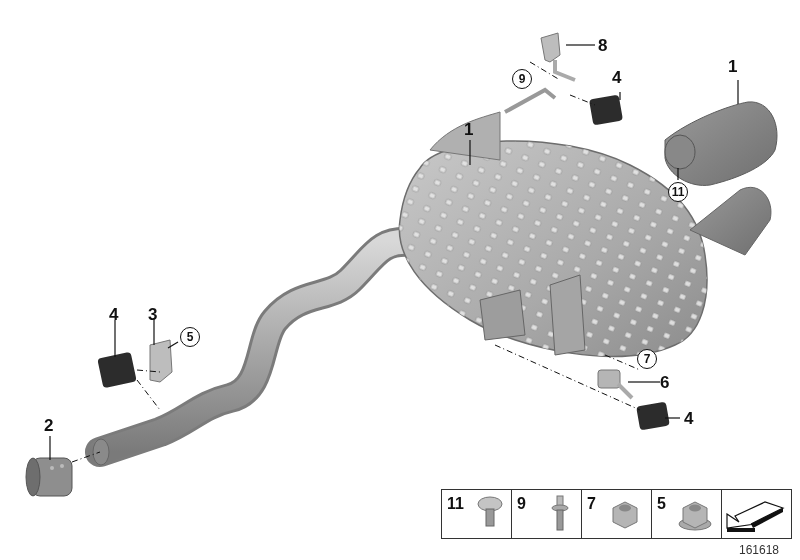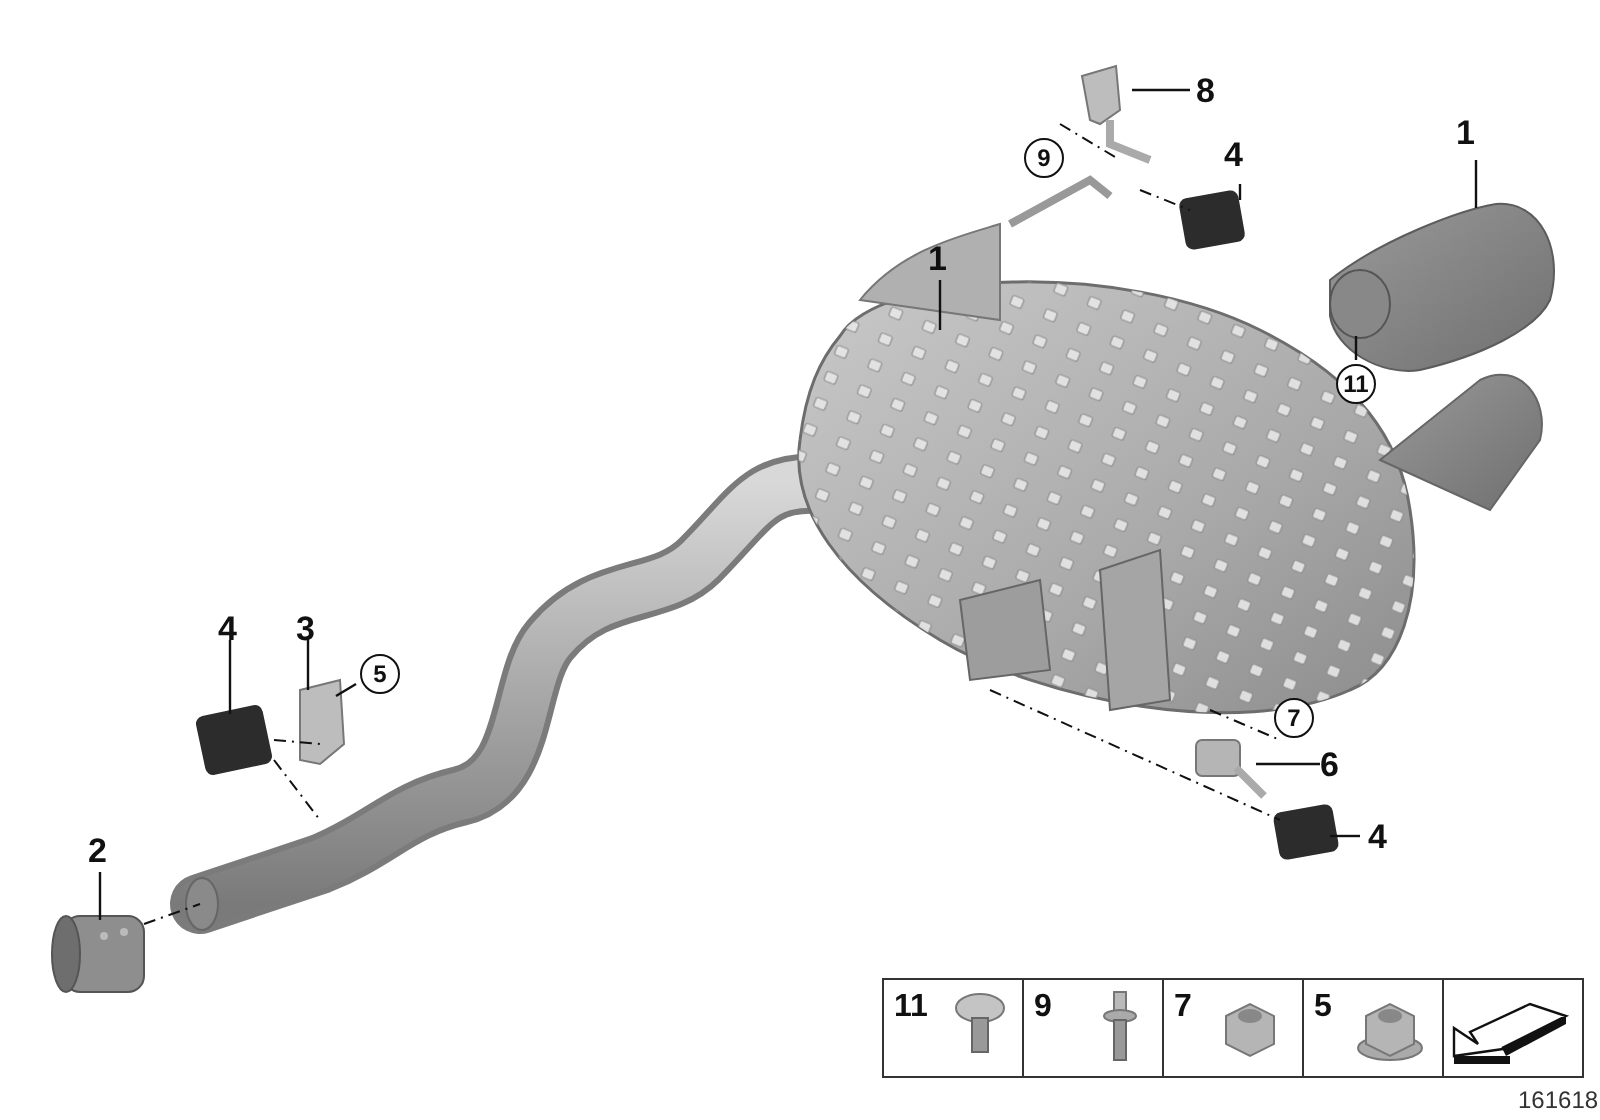--- a/index.html
+++ b/index.html
@@ -5,21 +5,21 @@
   html,body{margin:0;padding:0;background:#fff;}
   body{width:800px;height:560px;position:relative;overflow:hidden;font-family:"Liberation Sans",sans-serif;}
   #stage{position:absolute;left:0;top:0;width:800px;height:560px;}
   .callout{position:absolute;font-weight:bold;font-size:17px;color:#111;line-height:1;}
   .circ{position:absolute;width:20px;height:20px;border:1.6px solid #111;border-radius:50%;font-weight:bold;font-size:12px;display:flex;align-items:center;justify-content:center;color:#111;background:#fff;box-sizing:border-box;}
   .legend{position:absolute;left:441px;top:489px;width:351px;height:50px;border:1.5px solid #333;display:flex;box-sizing:border-box;background:#fff;}
   .legend .cell{flex:1;border-right:1.5px solid #333;position:relative;}
   .legend .cell:last-child{border-right:none;}
   .legend .num{position:absolute;left:5px;top:5px;font-weight:bold;font-size:16px;color:#111;}
   .legend svg{position:absolute;right:6px;top:4px;}
-  .refno{position:absolute;left:739px;top:543px;font-size:12px;color:#333;margin-left:20px;}
+  .refno{position:absolute;left:739px;top:543px;font-size:12px;color:#333;}
 </style>
 </head>
 <body>
 
 <div id="stage">
   <svg width="800" height="560" viewBox="0 0 800 560">
     <defs>
       <linearGradient id="pipeG" x1="0" y1="0" x2="0" y2="1">
         <stop offset="0" stop-color="#d8d8d8"></stop>
         <stop offset="0.5" stop-color="#a8a8a8"></stop>

